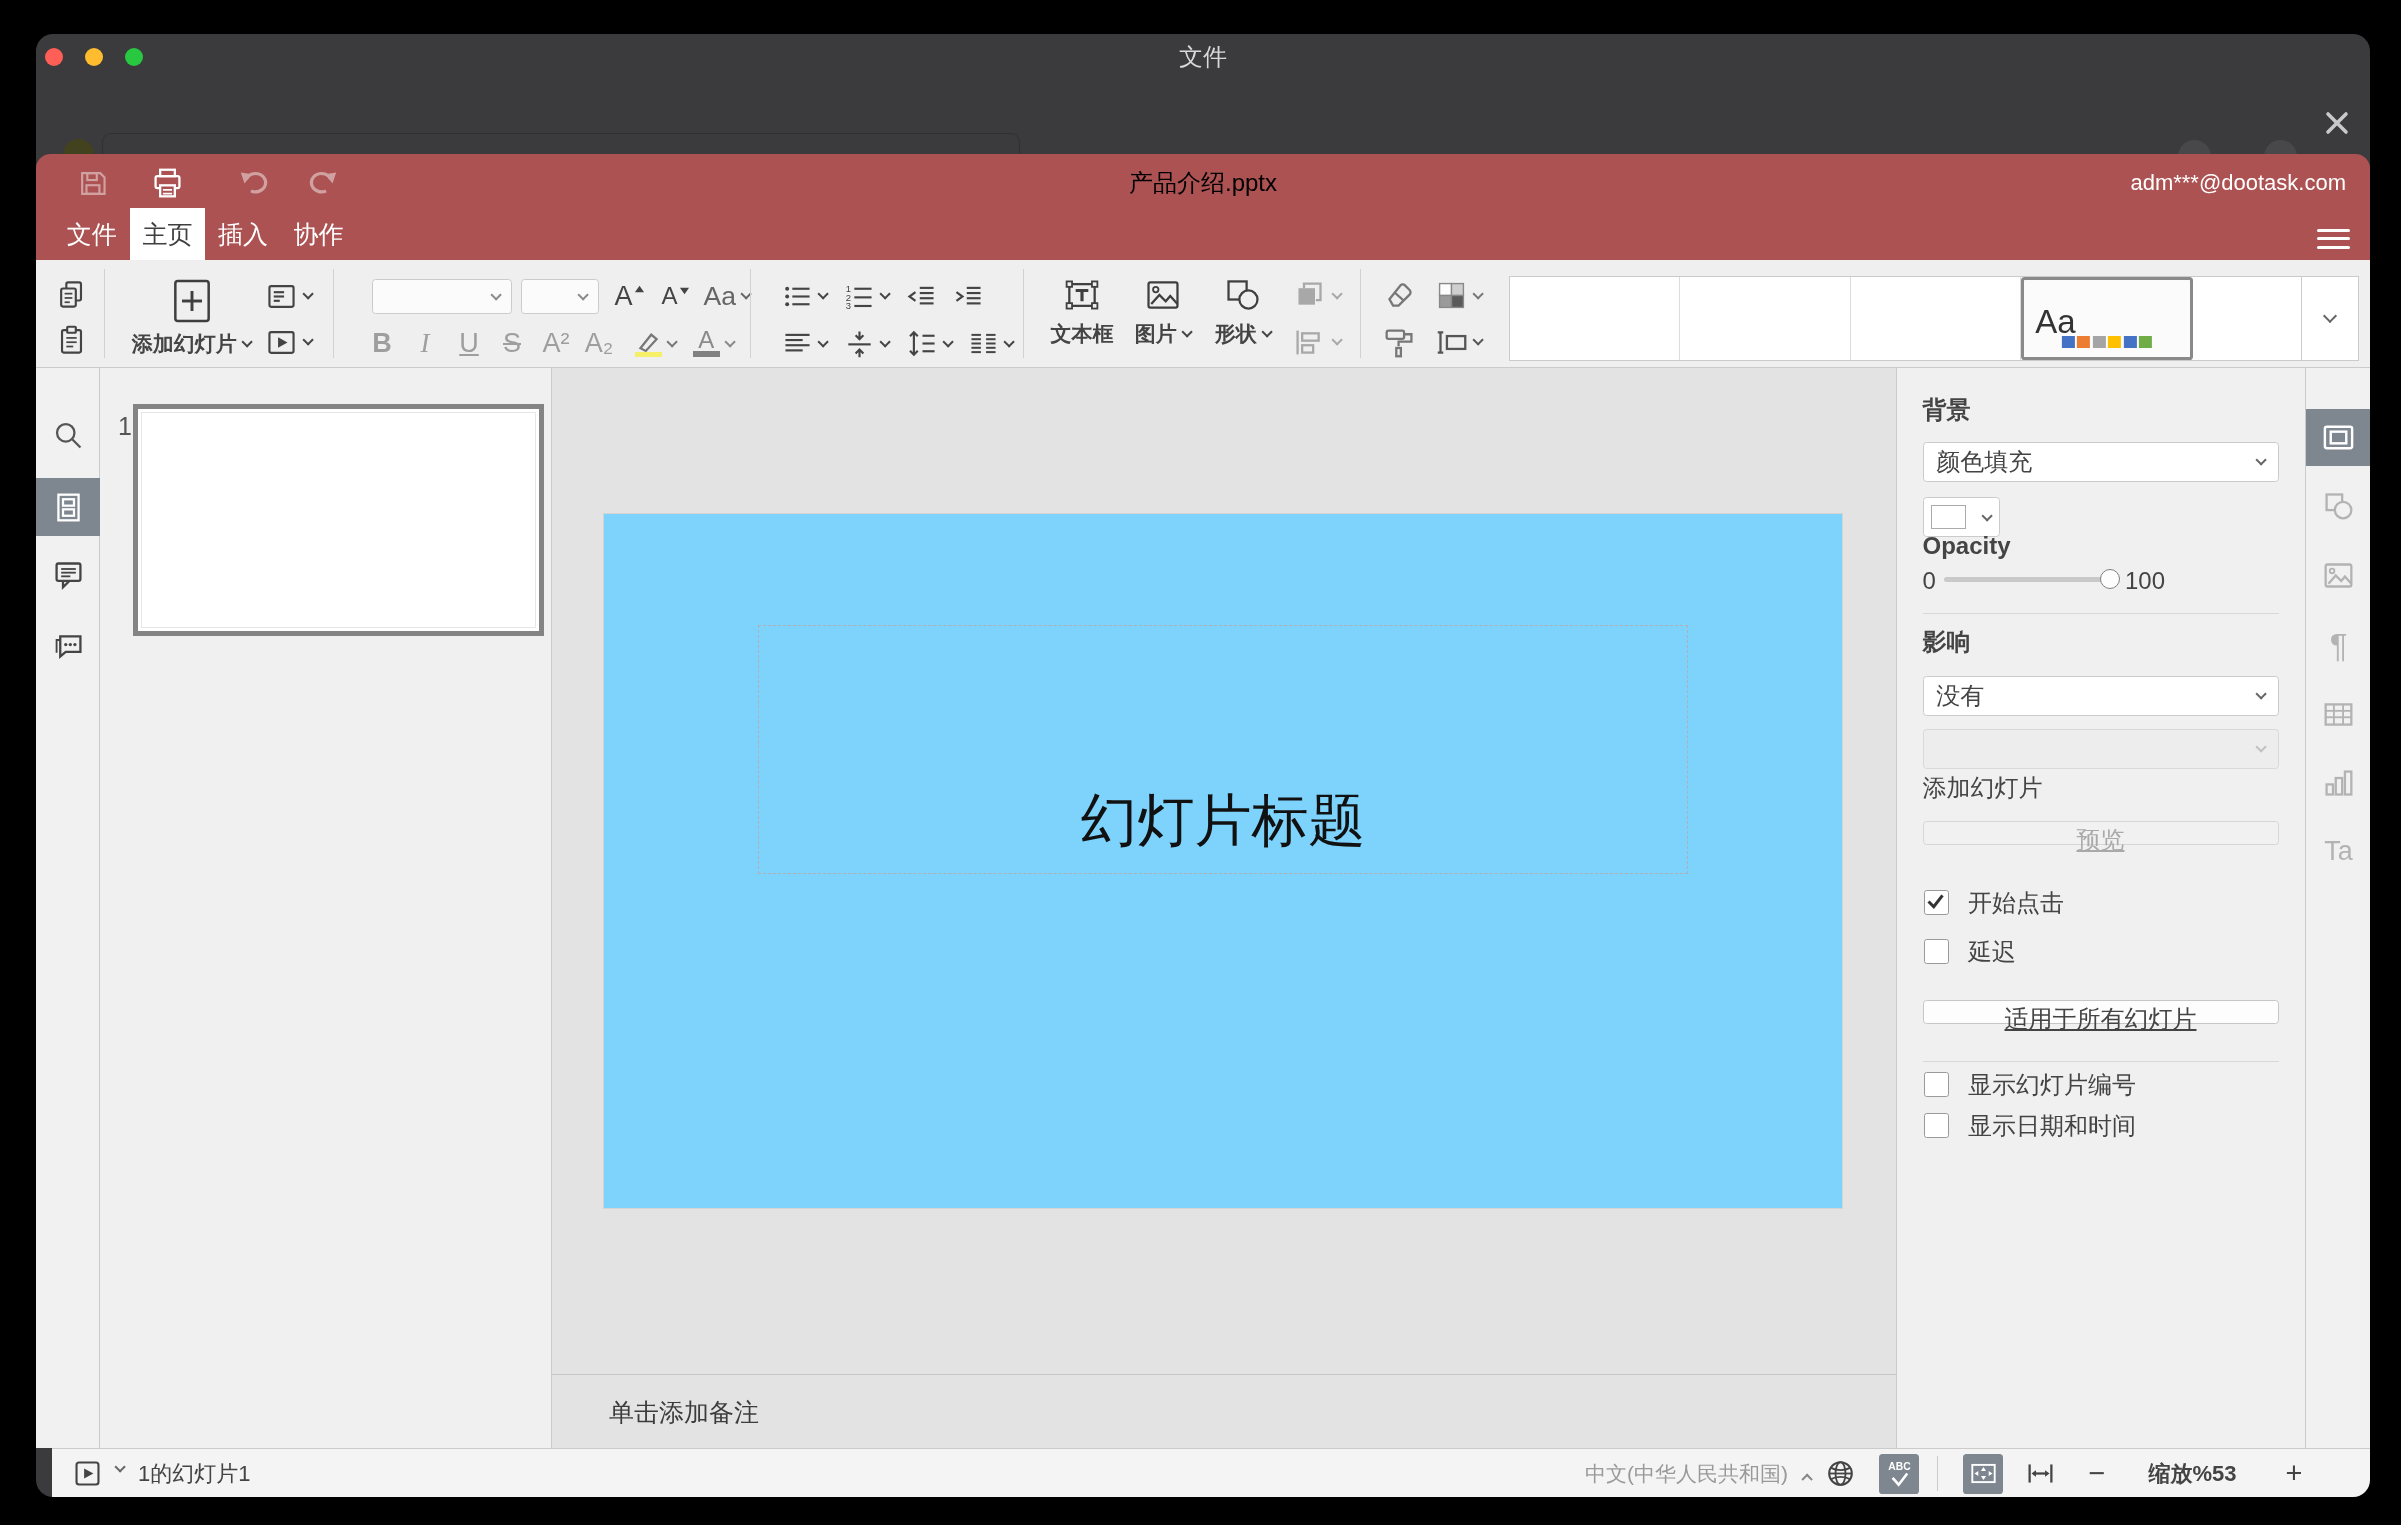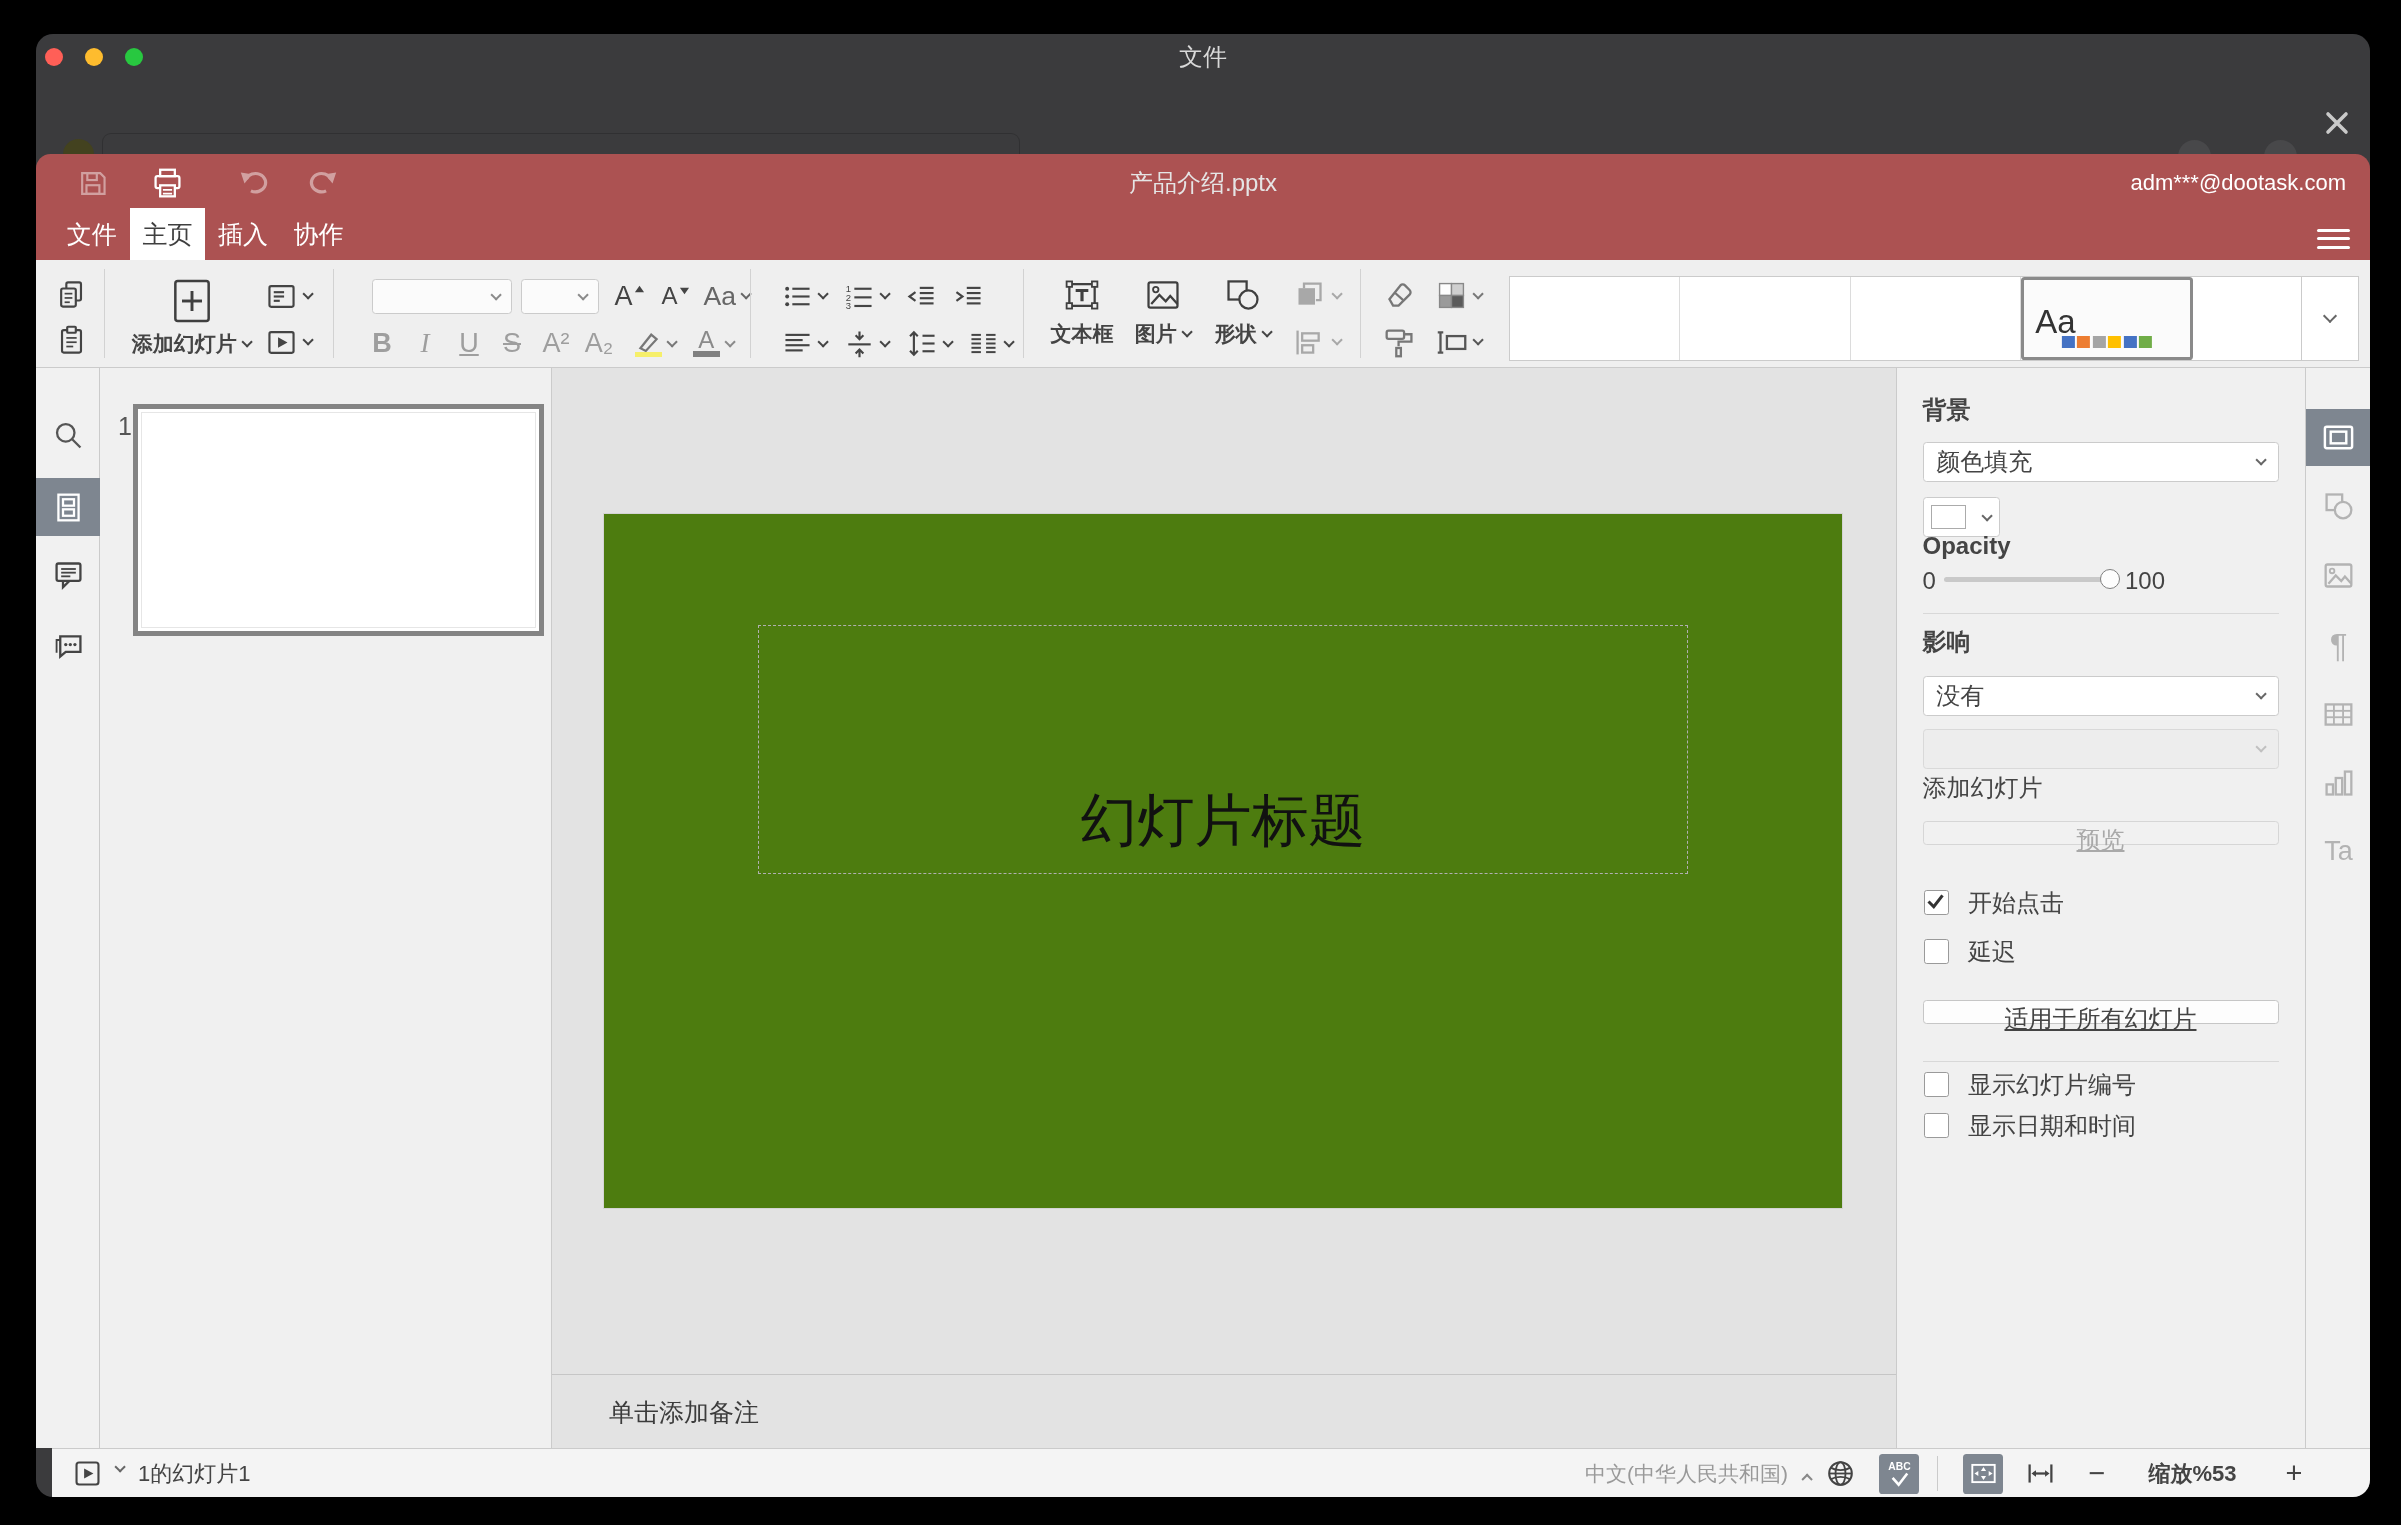--- a/index.html
+++ b/index.html
@@ -13,21 +13,21 @@
   
   .tl{position:absolute;top:13.7px;width:18px;height:18px;border-radius:50%;}
   .titlebar-title{position:absolute;top:0;left:0;right:0;height:46px;line-height:46px;text-align:center;color:#d9d9d9;font-size:24px;}
   .closex{position:absolute;left:2283px;top:71px;width:36px;height:36px;cursor:pointer;}
   .ghost-outline{position:absolute;left:66px;top:99px;width:918px;height:24px;border:1.8px solid rgba(0,0,0,.18);border-bottom:none;border-radius:9px 9px 0 0;}
   .ghost-dot{position:absolute;border-radius:50%;}
   
   #redhead{position:absolute;left:0;top:120px;width:2334px;height:107px;background:var(--red);border-radius:14.6px 14.6px 0 0;color:#fff;}
   .hbtn{position:absolute;top:9px;width:40px;height:40px;display:flex;align-items:center;justify-content:center;color:#fff;}
   .dim{opacity:.45;}
-  .doc-title{position:absolute;top:0;left:0;right:0;height:58px;line-height:58px;text-align:center;font-size:24px;color:#e5e5e5;}
+  .doc-title{position:absolute;top:0;left:0;right:0;height:58px;line-height:58px;text-align:center;font-size:24px;color:#000000;}
   .account{position:absolute;top:0;right:24px;height:58px;line-height:58px;font-size:22px;color:#fff;}
   .tabs{position:absolute;left:18px;bottom:0;height:53px;display:flex;}
   .tab{min-width:71px;padding:0 12.8px;height:53px;line-height:53px;text-align:center;font-size:25px;color:#fff;cursor:pointer;}
   .tab.active{background:#fff;color:#3f3f3f;}
   .burger{position:absolute;right:20px;bottom:11px;width:33px;height:27px;cursor:pointer;}
   .burger i{display:block;height:3.2px;background:#fff;margin:5.5px 0;border-radius:1.8px;}
   
   #toolbar{position:absolute;left:0;top:226px;width:2334px;height:108px;background:var(--tb);border-bottom:0.9px solid var(--bd);}
   .tdiv{position:absolute;top:9px;width:0.9px;height:89px;background:#d2d2d2;}
   .tbtn{position:absolute;display:flex;align-items:center;justify-content:center;color:var(--txt);cursor:pointer;}
@@ -45,21 +45,21 @@
   .swatches i{width:12.8px;height:12.8px;display:block;}
   
   #lrail{position:absolute;left:0;top:334px;width:64px;height:1080px;background:#f1f1f1;border-right:0.9px solid var(--bd);}
   .ritem{position:absolute;left:0;width:64px;height:58px;display:flex;align-items:center;justify-content:center;color:#555;cursor:pointer;}
   .ritem.on{background:var(--act);color:#fff;}
   #thumbs{position:absolute;left:64px;top:334px;width:452px;height:1080px;background:var(--panel);border-right:0.9px solid var(--bd);}
   .slide-no{position:absolute;left:18px;top:44px;font-size:25px;color:#555;}
   .thumb{position:absolute;left:33px;top:36px;width:411px;height:232px;background:#fff;border:5.5px solid #848484;cursor:pointer;}
   .thumb .inner{position:absolute;inset:2.7px;border:0.9px solid #e6e6e6;background:#fff;}
   #canvas{position:absolute;left:516px;top:334px;width:1345px;height:1006px;background:var(--canvas);}
-  #slide{position:absolute;left:52px;top:146px;width:1238px;height:694px;background:#4d7c0f;outline:0.9px solid #d4d4d4;}
+  #slide{position:absolute;left:52px;top:146px;width:1238px;height:694px;background:#7dd3fc;outline:0.9px solid #d4d4d4;}
   .ph{position:absolute;left:154px;width:930px;border:1.8px dashed #b0b0b0;display:flex;justify-content:center;cursor:text;}
   #ph-title{top:111px;height:249px;align-items:flex-end;padding-bottom:12.8px;font-size:57px;font-weight:500;color:#111;}
   #ph-sub{top:364px;height:172px;align-items:flex-start;padding-top:16.4px;font-size:31px;color:#222;}
   #notes{position:absolute;left:516px;top:1340px;width:1345px;height:74px;background:var(--canvas);border-top:0.9px solid #c6c6c6;line-height:74px;padding-left:57px;font-size:25px;color:#3c3c3c;cursor:text;}
   
   #rpanel{position:absolute;left:1860px;top:334px;width:409px;height:1080px;background:var(--panel);border-left:0.9px solid var(--bd);font-size:24px;color:var(--txt);}
   .plabel{position:absolute;left:25.5px;font-weight:bold;}
   .pselect{position:absolute;left:25.5px;width:356px;height:40px;background:#fff;border:0.9px solid var(--bd);border-radius:3.6px;display:flex;align-items:center;justify-content:space-between;padding:0 12.8px;cursor:pointer;margin-top:20px;}
   .pselect.off{background:#ededed;border-color:#d9d9d9;color:#b5b5b5;cursor:default;}
   .pdivider{position:absolute;left:25.5px;width:356px;height:0.9px;background:#d8d8d8;}

